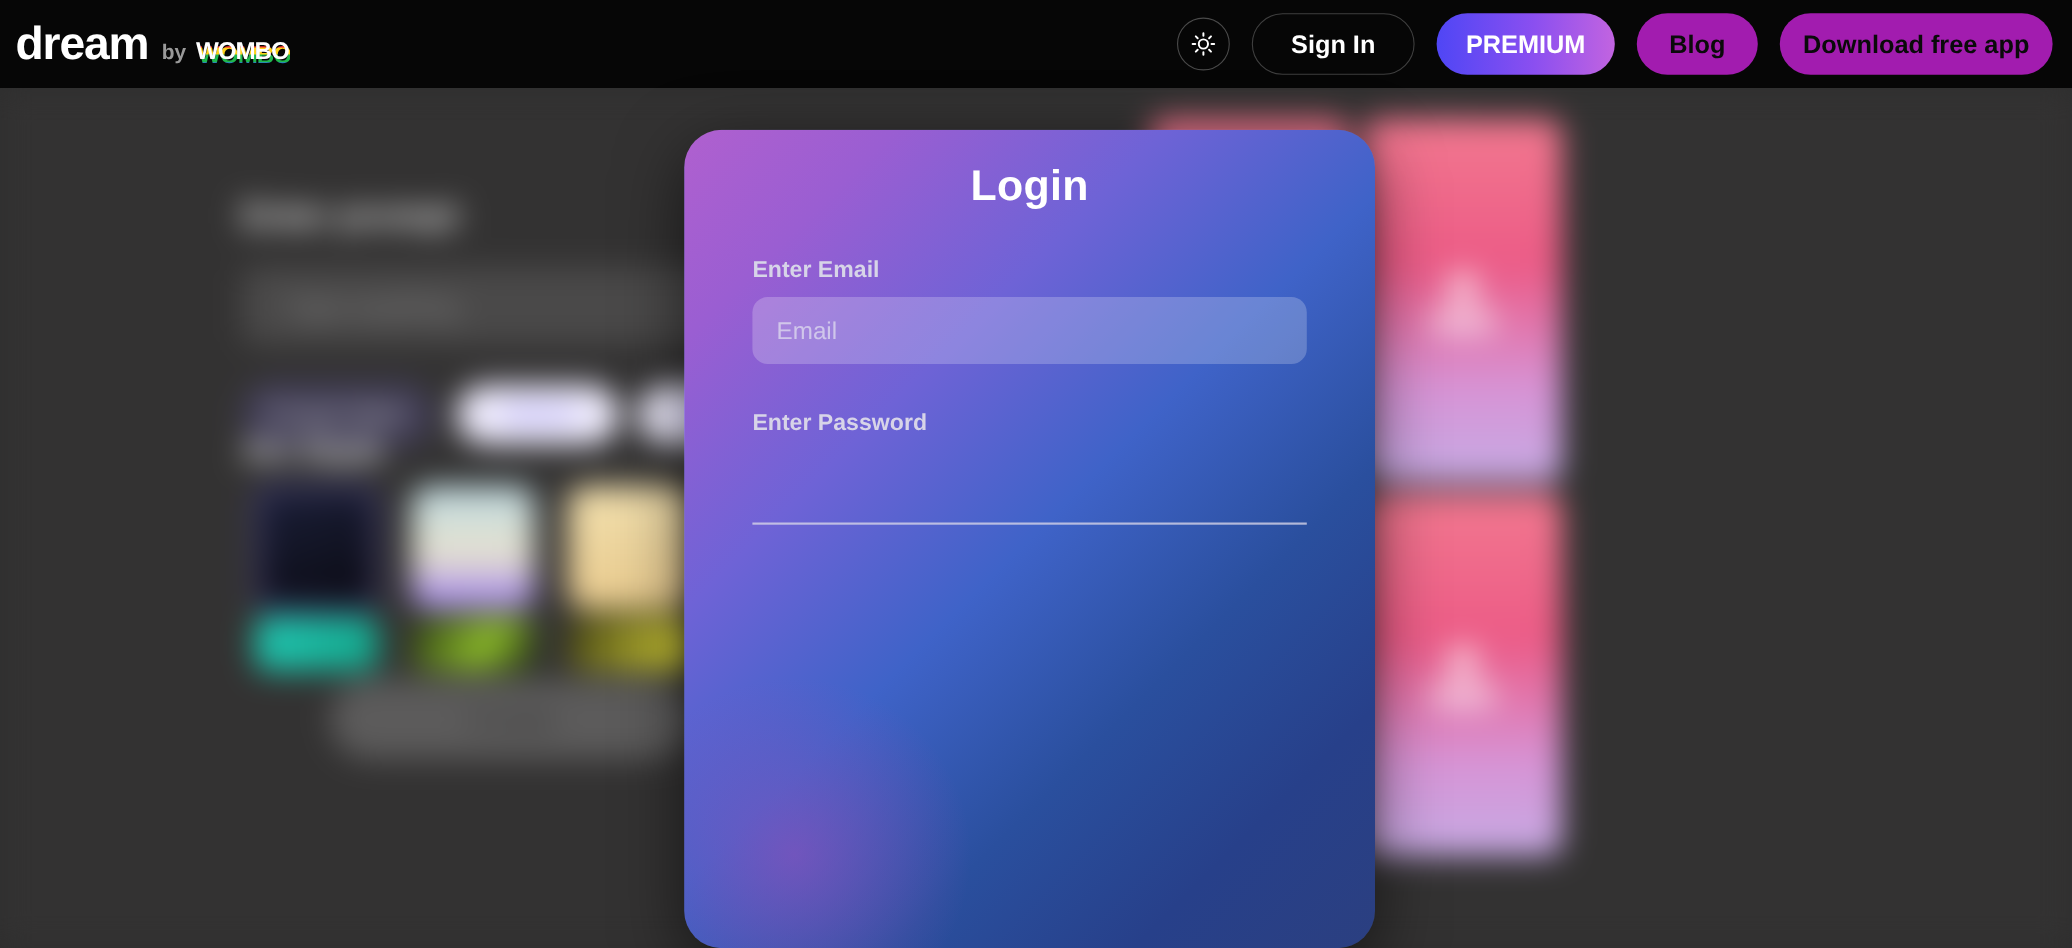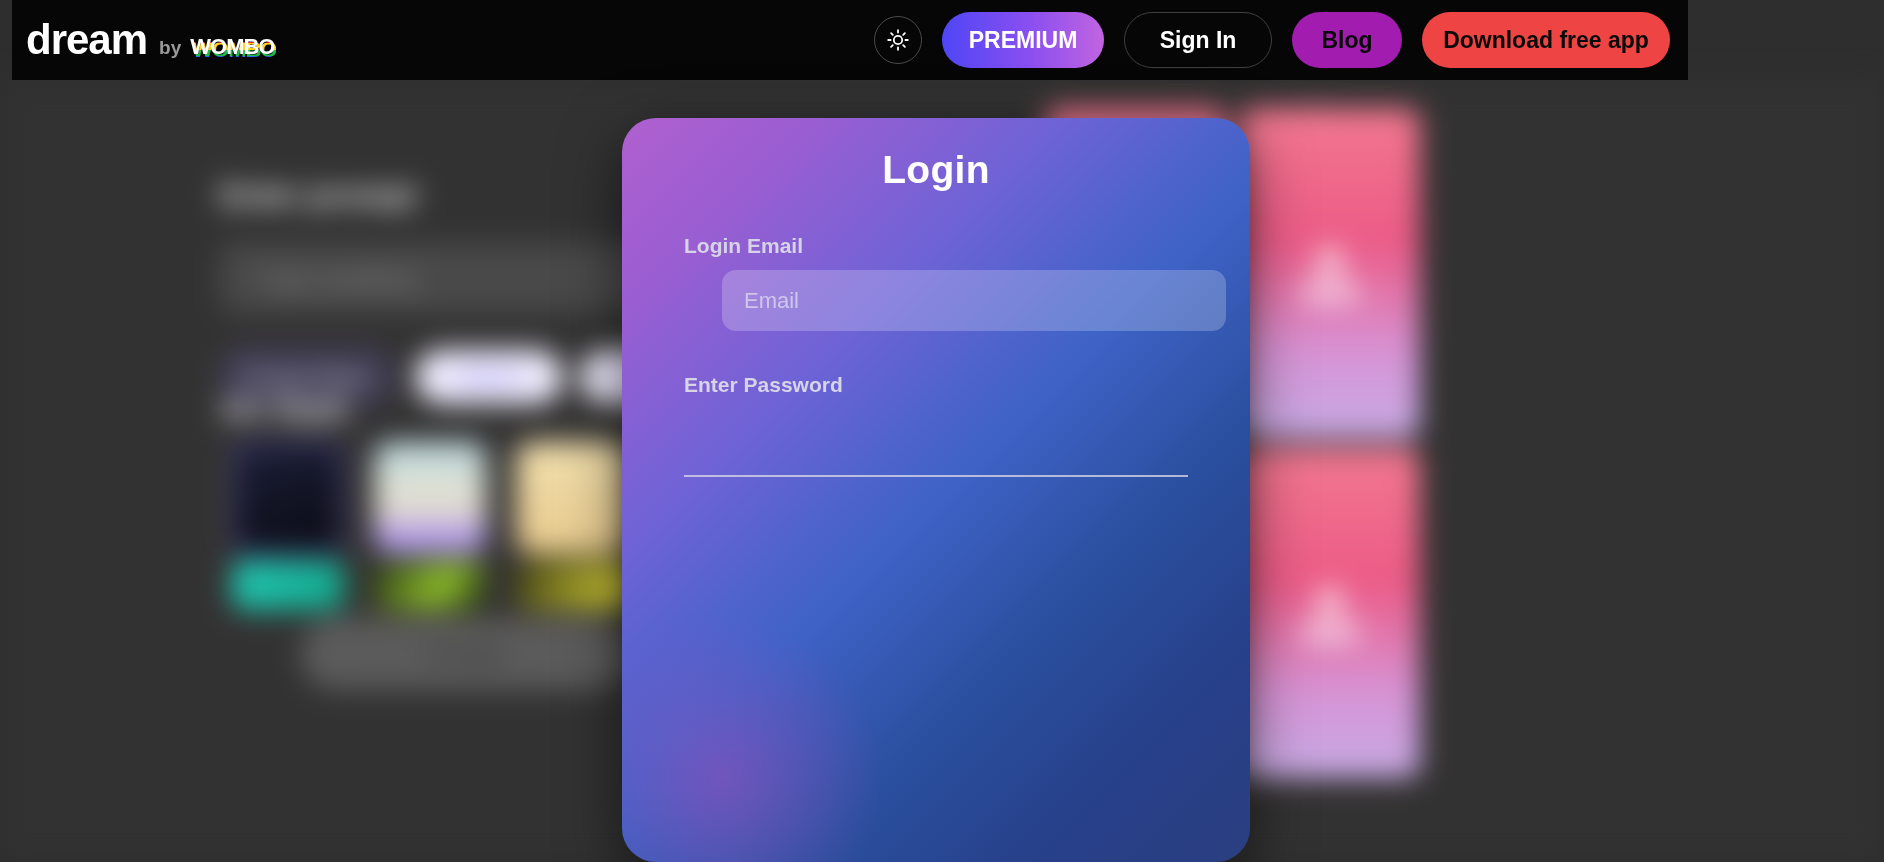--- a/index.html
+++ b/index.html
@@ -66,23 +66,23 @@
     background:rgba(255,255,255,.78);
   }
   .bg-card .ph-body {
     position:absolute; left:50%; transform:translateX(-50%);
     width:58px; height:18px; border-radius:6px;
     background:rgba(255,255,255,.68);
   }
 
   
   #header {
-    position:absolute; left:0; top:0; width:1676px; height:80px;
+    position:absolute; left:0; top:0; width:1884px; height:80px;
     background:#060606; z-index:40;
-    display:flex; align-items:center;margin-left:12px;
+    display:flex; align-items:center;
   }
   #logo-wrap { display:flex; align-items:baseline; margin-left:14px; }
   #logo-dream {
     font-size:42px; font-weight:bold; color:#fff; letter-spacing:-1px; line-height:1;
   }
   #logo-by { font-size:19px; color:#9a9a9a; font-weight:bold; margin-left:12px; }
   #wombo-holder { position:relative; margin-left:9px; }
   #wombo-rainbow {
     position:absolute; left:2px; top:3px;
     font-size:22px; font-weight:bold; letter-spacing:-1px;
@@ -105,21 +105,21 @@
     width:48px; height:48px; border-radius:50%;
     border:1.5px solid #4a4a4a; display:flex; align-items:center; justify-content:center;
     cursor:pointer;
   }
   #signin-btn { width:148px; border:1.5px solid #3f3f3f; color:#fff; background:#060606; }
   #premium-btn {
     width:162px; color:#fff;
     background:linear-gradient(90deg,#4f46f5 0%,#8b4ff0 55%,#c264e0 100%);
   }
   #blog-btn { width:110px; background:#a21caf; color:#0a0a0a; }
-  #download-btn { width:248px; background:#ef4444; color:#0a0a0a; }
+  #download-btn { width:248px; background:#a21caf; color:#0a0a0a; }
 
   
   #modal-shadow {
     position:absolute; left:622px; top:118px; width:628px; height:744px;
     border-radius:34px; z-index:50;
     box-shadow:0 18px 60px rgba(0,0,0,.55);
   }
   #modal {
     position:absolute; left:622px; top:118px; width:628px; height:744px;
     border-radius:34px; z-index:51; overflow:hidden;
@@ -149,21 +149,20 @@
     margin-top:30px; letter-spacing:.3px;
   }
   .field-label {
     color:#d7d4e8; font-size:21px; font-weight:bold; margin-top:42px; margin-bottom:12px;
   }
   .field-input {
     width:100%; height:61px; border-radius:14px; border:none; outline:none;
     background:rgba(255,255,255,.22);
     color:#fff; font-size:22px; padding:0 22px;
     font-family:"Liberation Sans", sans-serif;
-    margin-left:38px;
   }
   .field-input::placeholder { color:rgba(226,224,240,.72); }
 
   #forgot-row { margin-top:34px; text-align:right; }
   #forgot-link {
     display:inline-block; color:#d3d1e4; font-size:20px;
     border-bottom:1.5px solid #b9b7cc; padding-bottom:4px; cursor:pointer;
   }
 
   #login-btn {
@@ -250,42 +249,42 @@
       </span>
     </div>
 
     <div id="header-actions">
       <div id="brightness-btn">
         <svg width="24" height="24" viewBox="0 0 24 24" fill="none" stroke="#ffffff" stroke-width="1.8" stroke-linecap="round">
           <circle cx="12" cy="12" r="4.2"></circle>
           <path d="M12 2.2v2.4M12 19.4v2.4M2.2 12h2.4M19.4 12h2.4M5.1 5.1l1.7 1.7M17.2 17.2l1.7 1.7M18.9 5.1l-1.7 1.7M6.8 17.2l-1.7 1.7"></path>
         </svg>
       </div>
+      <div class="hbtn" id="signin-btn">
+        <span>Sign In</span>
+      </div>
       <div class="hbtn" id="premium-btn">
         <span>PREMIUM</span>
-      </div>
-      <div class="hbtn" id="signin-btn">
-        <span>Sign In</span>
       </div>
       <div class="hbtn" id="blog-btn">
         <span>Blog</span>
       </div>
       <div class="hbtn" id="download-btn">
         <span>Download free app</span>
       </div>
     </div>
   </div>
 
   <div id="modal-shadow"></div>
   <div id="modal">
     <div id="modal-inner">
 
       <div id="login-title">Login</div>
 
-      <div class="field-label">Login Email</div>
+      <div class="field-label">Enter Email</div>
       <input class="field-input" type="email" placeholder="Email" style="">
 
       <div class="field-label">Enter Password</div>
 
 
 
       <div id="modal-divider"></div>
     </div>
   </div>
 

